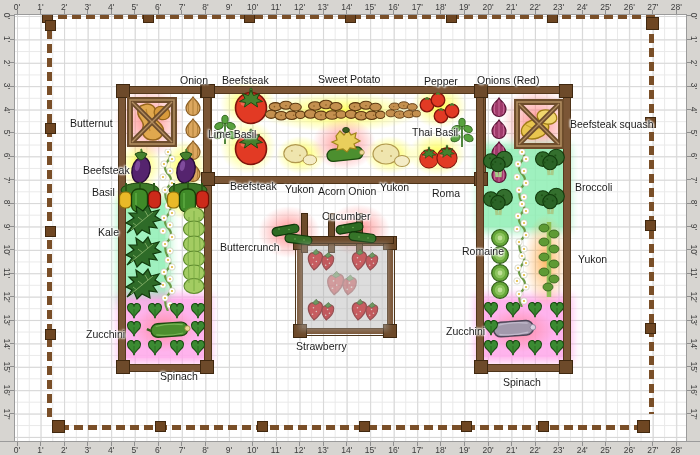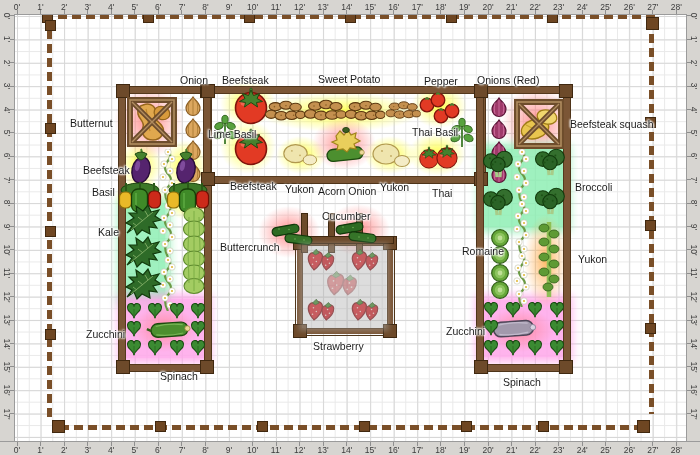--- a/index.html
+++ b/index.html
@@ -657,25 +657,25 @@
   <span class="plabel" style="left:208px;top:128px">Lime Basil</span>
   <span class="plabel" style="left:412px;top:126px">Thai Basil</span>
   <span class="plabel" style="left:570px;top:118px">Beefsteak squash</span>
   <span class="plabel" style="left:83px;top:164px">Beefsteak</span>
   <span class="plabel" style="left:92px;top:186px">Basil</span>
   <span class="plabel" style="left:98px;top:226px">Kale</span>
   <span class="plabel" style="left:230px;top:180px">Beefsteak</span>
   <span class="plabel" style="left:285px;top:183px">Yukon</span>
   <span class="plabel" style="left:318px;top:185px">Acorn Onion</span>
   <span class="plabel" style="left:380px;top:181px">Yukon</span>
-  <span class="plabel" style="left:432px;top:187px">Thai</span>
+  <span class="plabel" style="left:432px;top:187px">Roma</span>
   <span class="plabel" style="left:575px;top:181px">Broccoli</span>
   <span class="plabel" style="left:220px;top:241px">Buttercrunch</span>
   <span class="plabel" style="left:322px;top:210px">Cucumber</span>
   <span class="plabel" style="left:462px;top:245px">Romaine</span>
   <span class="plabel" style="left:578px;top:253px">Yukon</span>
   <span class="plabel" style="left:86px;top:328px">Zucchini</span>
   <span class="plabel" style="left:446px;top:325px">Zucchini</span>
-  <span class="plabel" style="left:313px;top:340px">Strawberry</span>
+  <span class="plabel" style="left:296px;top:340px">Strawberry</span>
   <span class="plabel" style="left:160px;top:370px">Spinach</span>
   <span class="plabel" style="left:503px;top:376px">Spinach</span>
 
 </div>
 
 </body></html>

